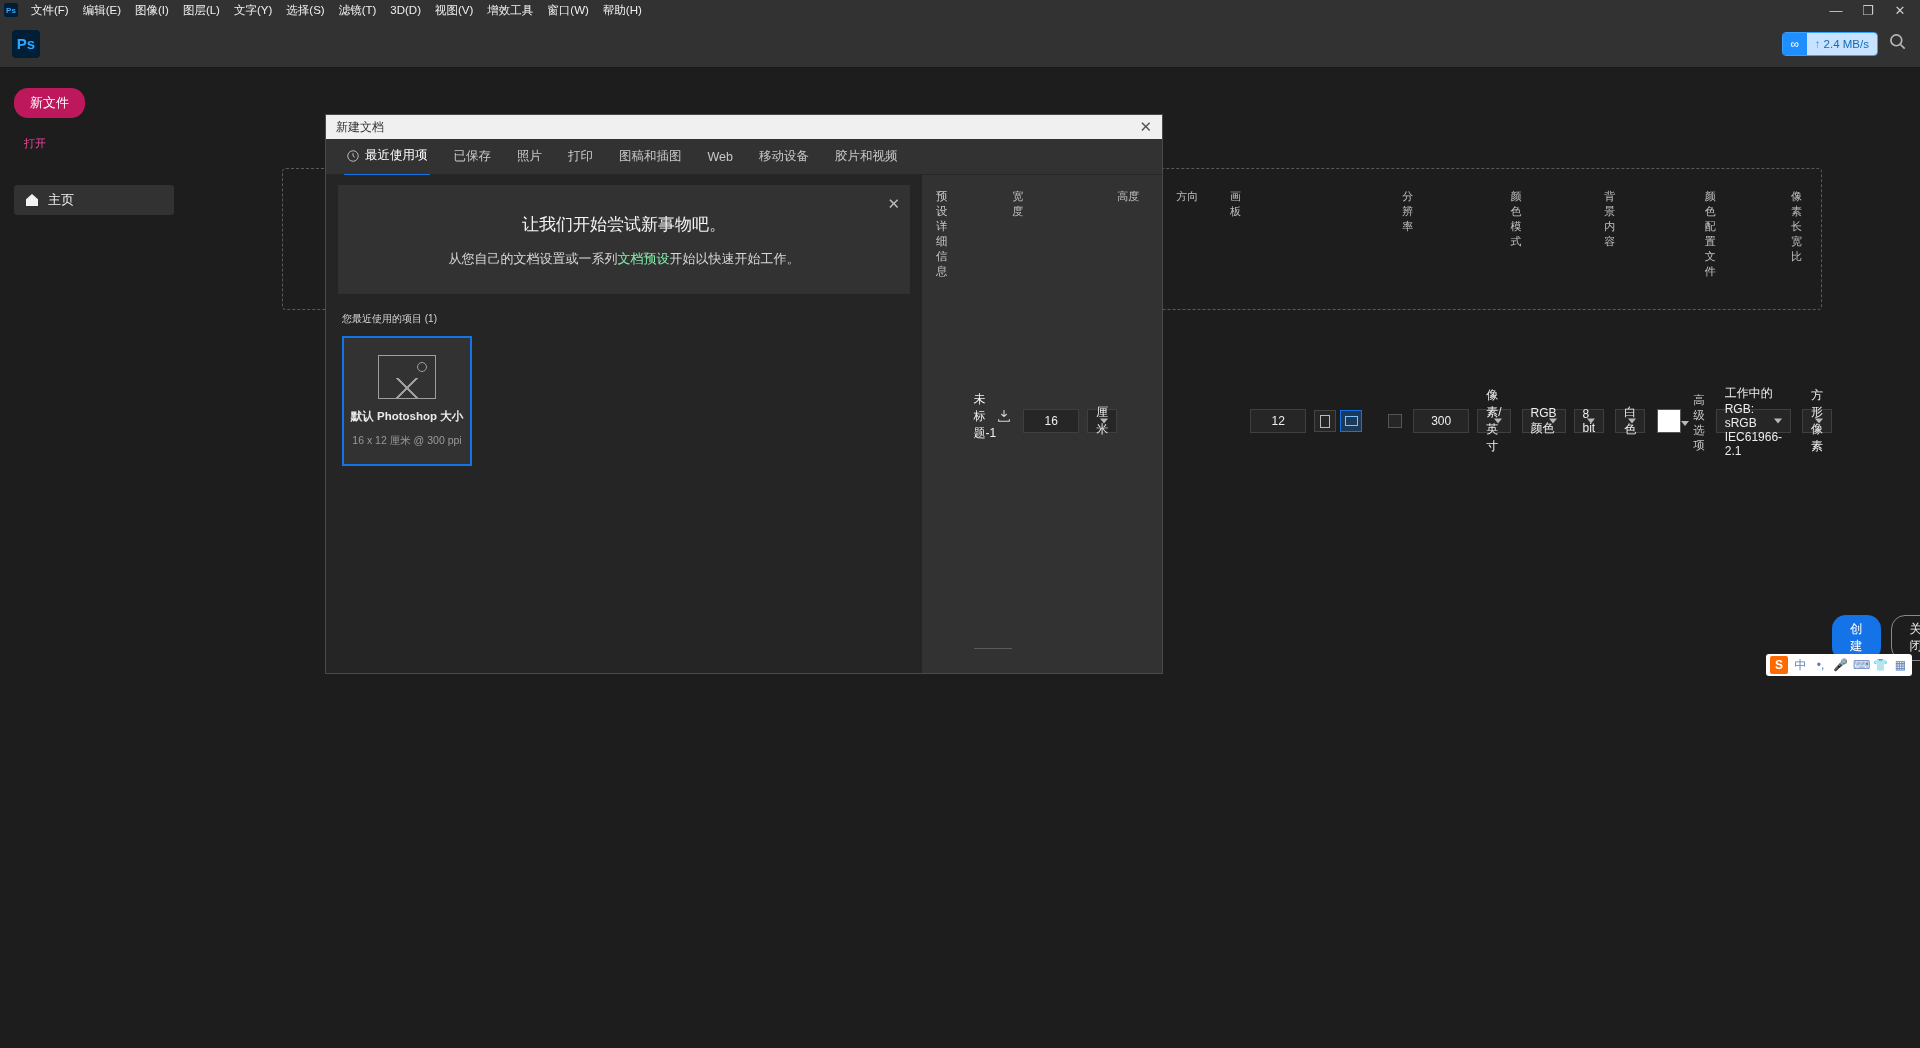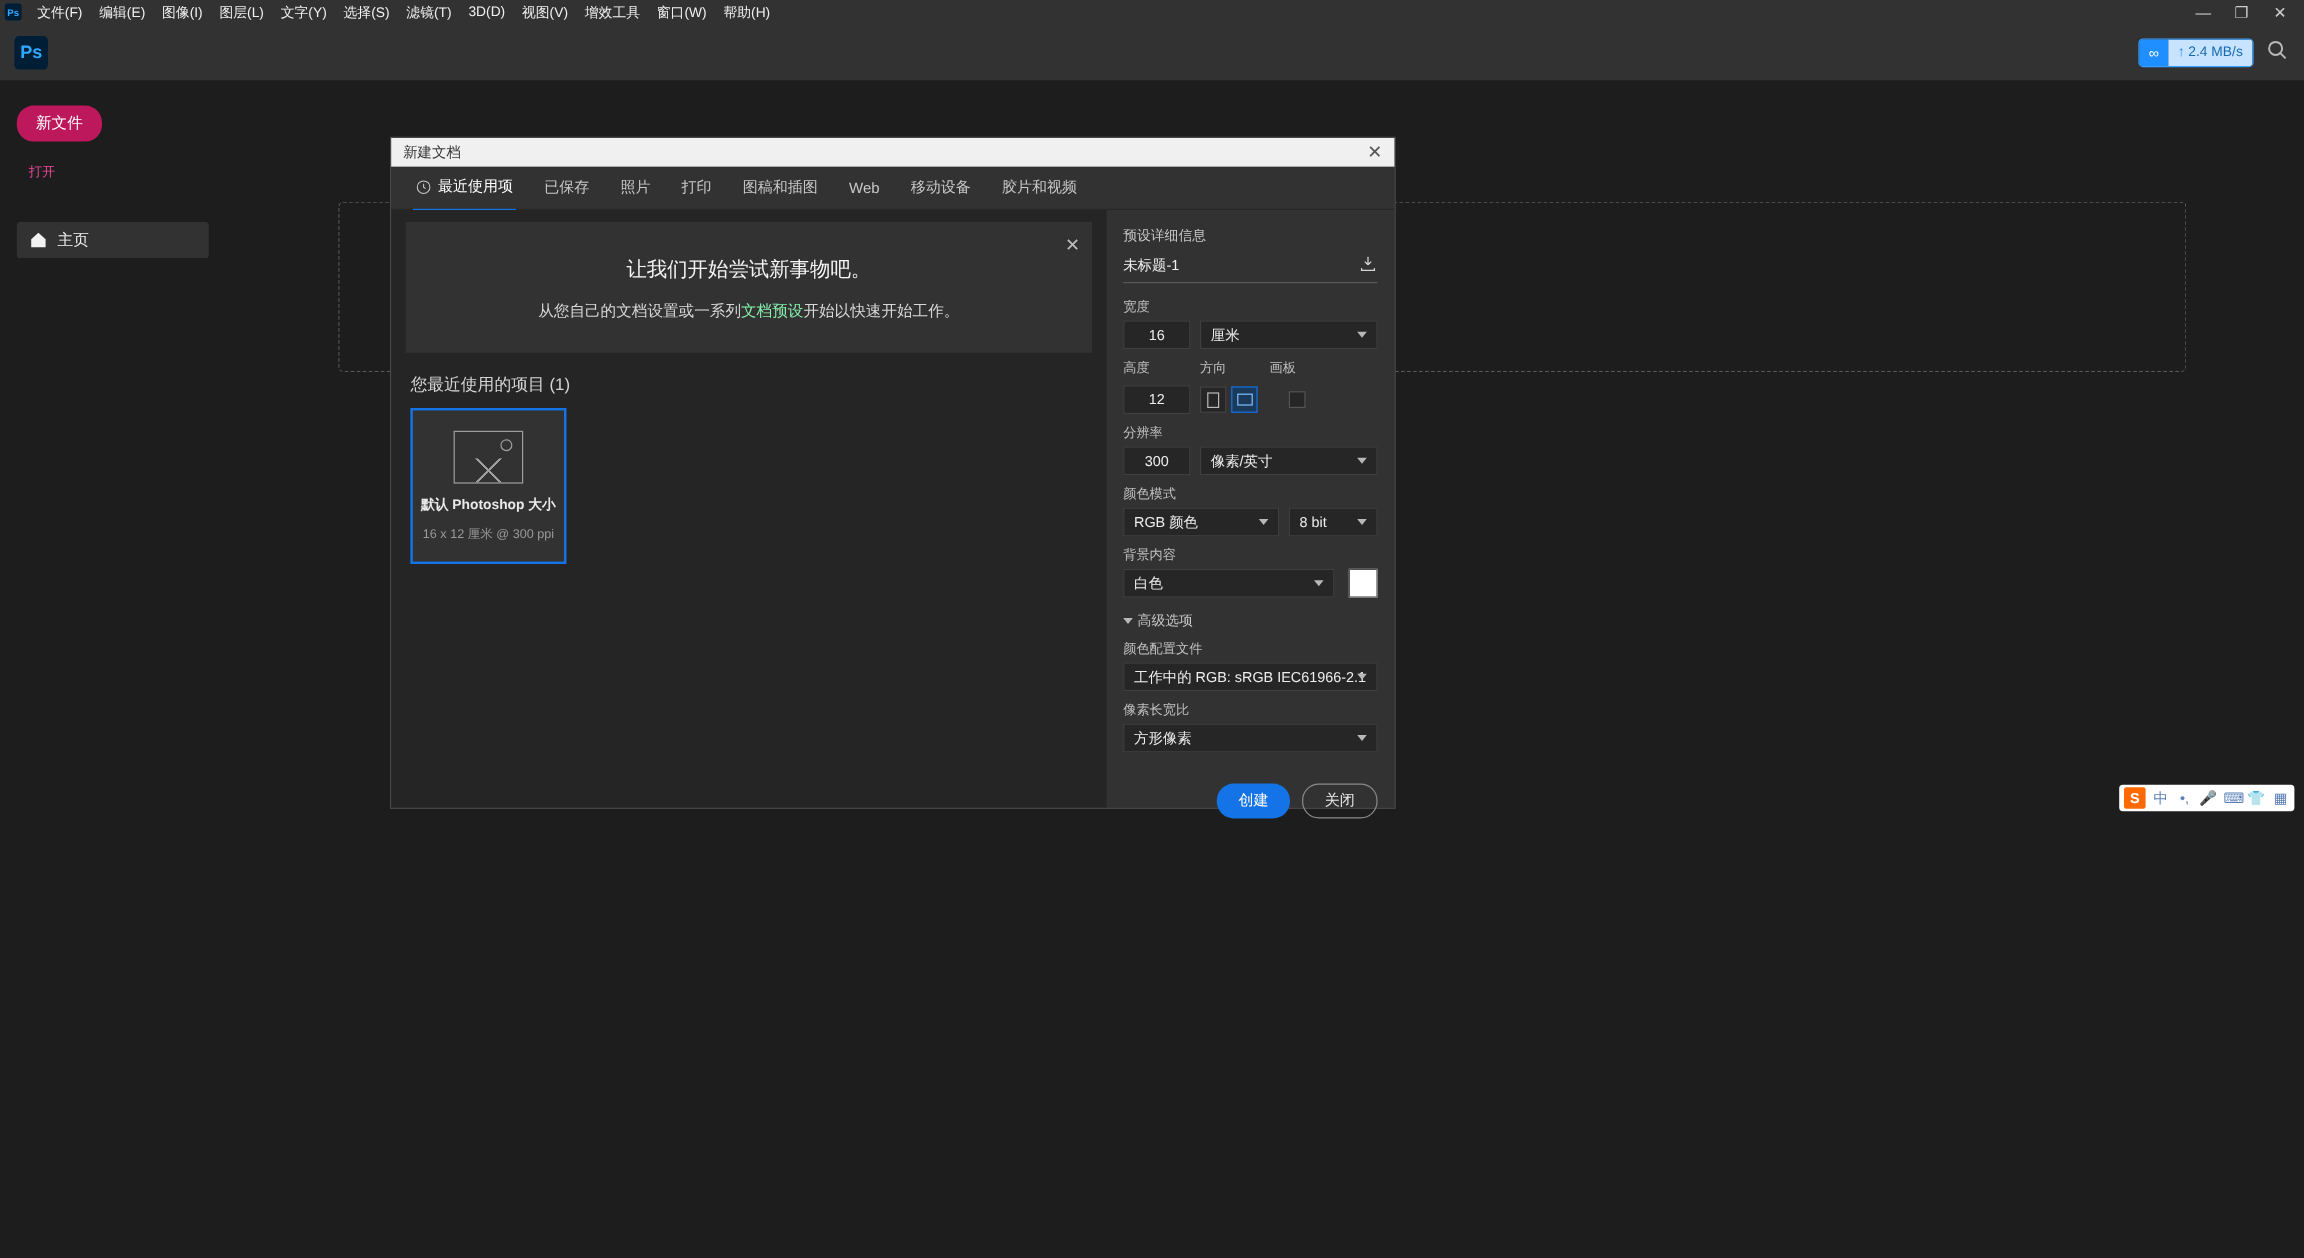--- a/index.html
+++ b/index.html
@@ -45,33 +45,33 @@
 .dialog-body { display: flex; height: 498px; }
 
 
 .panel-left { flex: 1; background: #252525; position: relative; padding: 0 12px; }
 .hero { margin: 10px 0 0 0; background: #323232; padding: 28px 40px 26px 40px; position: relative; text-align: center; }
 .hero .hero-close { position: absolute; right: 10px; top: 10px; color: #bdbdbd; font-size: 15px; }
 .hero h2 { font-size: 17px; font-weight: 300; color: #f5f5f5; margin-bottom: 14px; }
 .hero p { font-size: 13px; color: #d8d8d8; }
 .hero p a { color: #86efac; text-decoration: none; }
 
-.recent-label { margin: 18px 0 10px 4px; font-size: 14px; color: #d6d6d6; }
+.recent-label { margin: 18px 0 10px 4px; font-size: 10px; color: #d6d6d6; }
 .presets { display: flex; gap: 12px; padding: 0 4px; }
 .preset-card { width: 130px; height: 130px; border: 2px solid #1473e6; background: #323232; display: flex; flex-direction: column; align-items: center; justify-content: center; gap: 10px; }
 .preset-card .thumb { width: 58px; height: 44px; border: 1.5px solid #9e9e9e; position: relative; }
 .preset-card .thumb::before { content: ""; position: absolute; width: 8px; height: 8px; border: 1.5px solid #9e9e9e; border-radius: 50%; right: 8px; top: 6px; }
 .preset-card .thumb::after { content: ""; position: absolute; bottom: 0; left: 6px; right: 6px; height: 20px; background: linear-gradient(135deg, transparent 48%, #9e9e9e 48%, #9e9e9e 52%, transparent 52%), linear-gradient(45deg, transparent 48%, #9e9e9e 48%, #9e9e9e 52%, transparent 52%); background-repeat: no-repeat; }
 .preset-card .ptitle { font-size: 11.5px; color: #eaeaea; font-weight: bold; }
 .preset-card .psub { font-size: 10.5px; color: #9a9a9a; }
 
 
-.panel-right { width: 240px; background: #323232; padding: 14px 14px 12px 14px; display: flex; flex-direction: column; font-size: 11.5px; color: #c8c8c8; }
+.panel-right { width: 240px; background: #323232; padding: 14px 14px 12px 14px; display: flex; font-size: 11.5px; color: #c8c8c8; }
 .panel-right .section-title { font-size: 11.5px; color: #c8c8c8; margin-bottom: 8px; }
-.name-row { display: flex; align-items: center; border-bottom: 1px solid #5a5a5a; padding-bottom: 4px; margin-bottom: 12px; }
+.name-row { display: flex; align-items: center; border-bottom: 1px solid #5a5a5a; padding-bottom: 4px; margin-bottom: 12px; margin-left: 26px; }
 .name-row .name-val { color: #f0f0f0; font-size: 12px; flex: 1; }
 .name-row .dl-ic svg { width: 16px; height: 16px; fill: none; stroke: #d6d6d6; stroke-width: 1.6; }
 
 .field-label { font-size: 11px; color: #c0c0c0; margin-bottom: 4px; }
 .row { display: flex; gap: 8px; margin-bottom: 8px; align-items: center; }
 .numbox { width: 56px; height: 24px; background: #262626; border: 1px solid #3f3f3f; color: #eee; display: flex; align-items: center; justify-content: center; font-size: 12px; }
 .dropdown { flex: 1; height: 24px; background: #262626; border: 1px solid #3f3f3f; color: #eee; display: flex; align-items: center; padding: 0 8px; font-size: 12px; position: relative; }
 .dropdown::after { content: ""; position: absolute; right: 8px; top: 50%; width: 0; height: 0; border-left: 4px solid transparent; border-right: 4px solid transparent; border-top: 5px solid #b8b8b8; transform: translateY(-50%); }
 
 .orient-group { display: flex; gap: 4px; }

